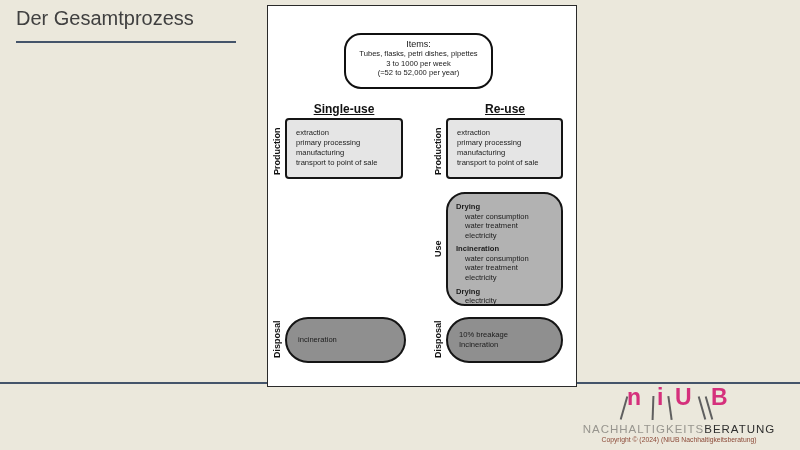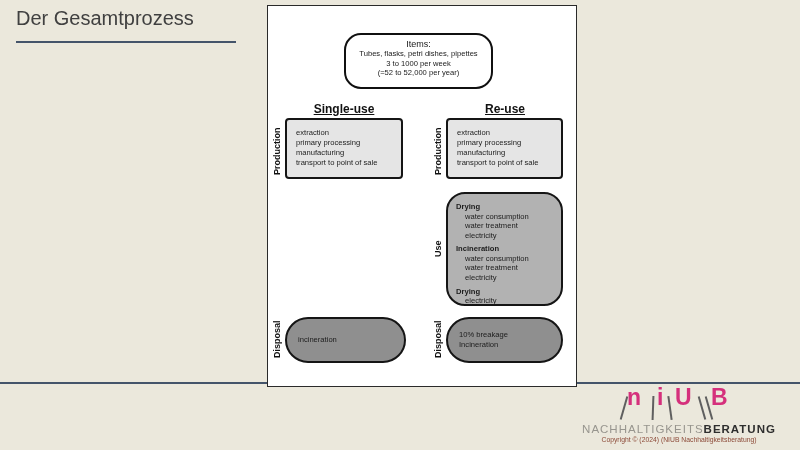--- a/index.html
+++ b/index.html
@@ -125,21 +125,21 @@
     position:absolute; width:1.6px; height:24px; top:10px;
     background:#5f5f5f;
   }
   .leg-0 { left:4px;   transform:rotate(16deg); }
   .leg-1 { left:33px;  transform:rotate(2deg); }
   .leg-2 { left:50px;  transform:rotate(-8deg); }
   .leg-3 { left:82px;  transform:rotate(-16deg); }
   .leg-4 { left:89px;  transform:rotate(-16deg); }
   .logo-wordmark { font-size:11.5px; letter-spacing:1px; white-space:nowrap; margin-top:1px; }
   .logo-wordmark .light { color:#97958e; font-weight:normal; }
-  .logo-wordmark .bold  { color:#2e2e2e; font-weight:bold; }
+  .logo-wordmark .bold  { color:#2e2e2e; font-weight:normal; }
   .logo-copyright { font-size:6.8px; color:#8c4a38; margin-top:1px; }
 </style>
 </head>
 <body>
 
 <div class="slide">
 
   <div class="title">Der Gesamtprozess</div>
 
   <div class="bottom-rule"></div>

